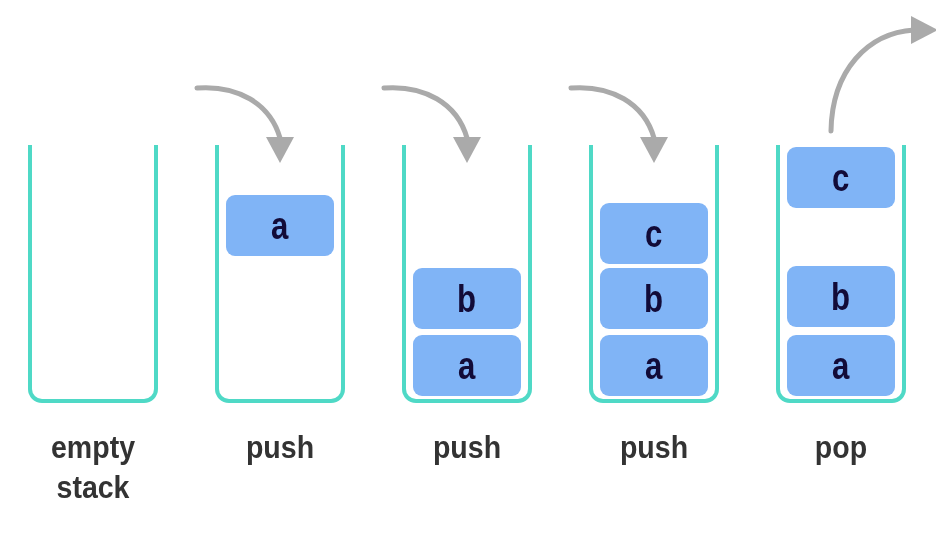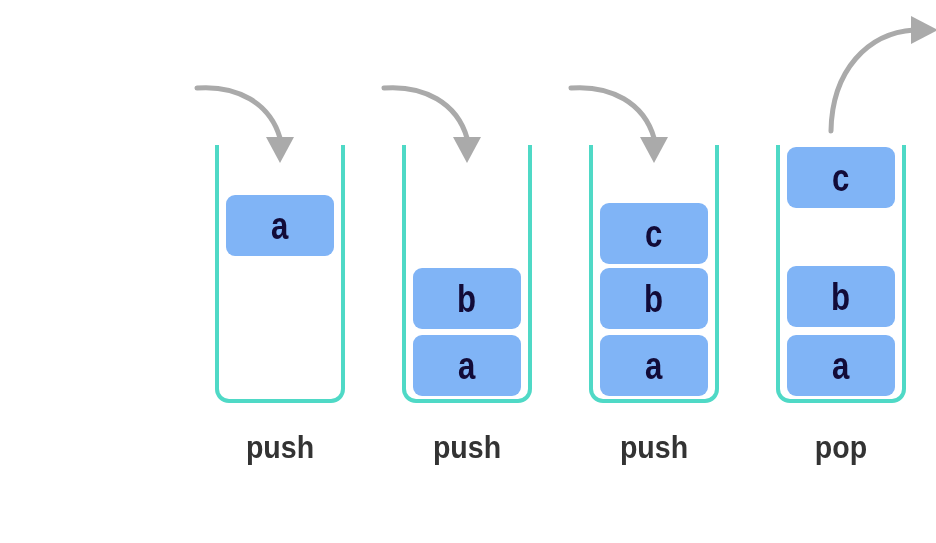--- a/index.html
+++ b/index.html
@@ -88,20 +88,25 @@
     color: #333333;
     white-space: pre-line;
     transform: scaleX(0.92);
     user-select: none;
   }
 </style>
 </head>
 <body>
 
 <div id="diagram">
+    <div class="stage" style="left: 0px;">
+      <div class="vessel"></div>
+      <div class="caption">empty
+stack</div>
+    </div>
     <div class="stage" style="left: 187px;">
       <svg class="arrow-svg" viewBox="0 0 186 180">
         <path d="M 10 88 C 50 85, 83 103, 93 138" fill="none" stroke="#aaaaaa" stroke-width="5" stroke-linecap="round"></path>
         <polygon points="79,137 107,137 93,163" fill="#aaaaaa"></polygon>
       </svg>
       <div class="vessel"></div>
       <div class="block" style="top: 195px;">
         <span class="glyph">a</span>
       </div>
       <div class="caption">push</div>

